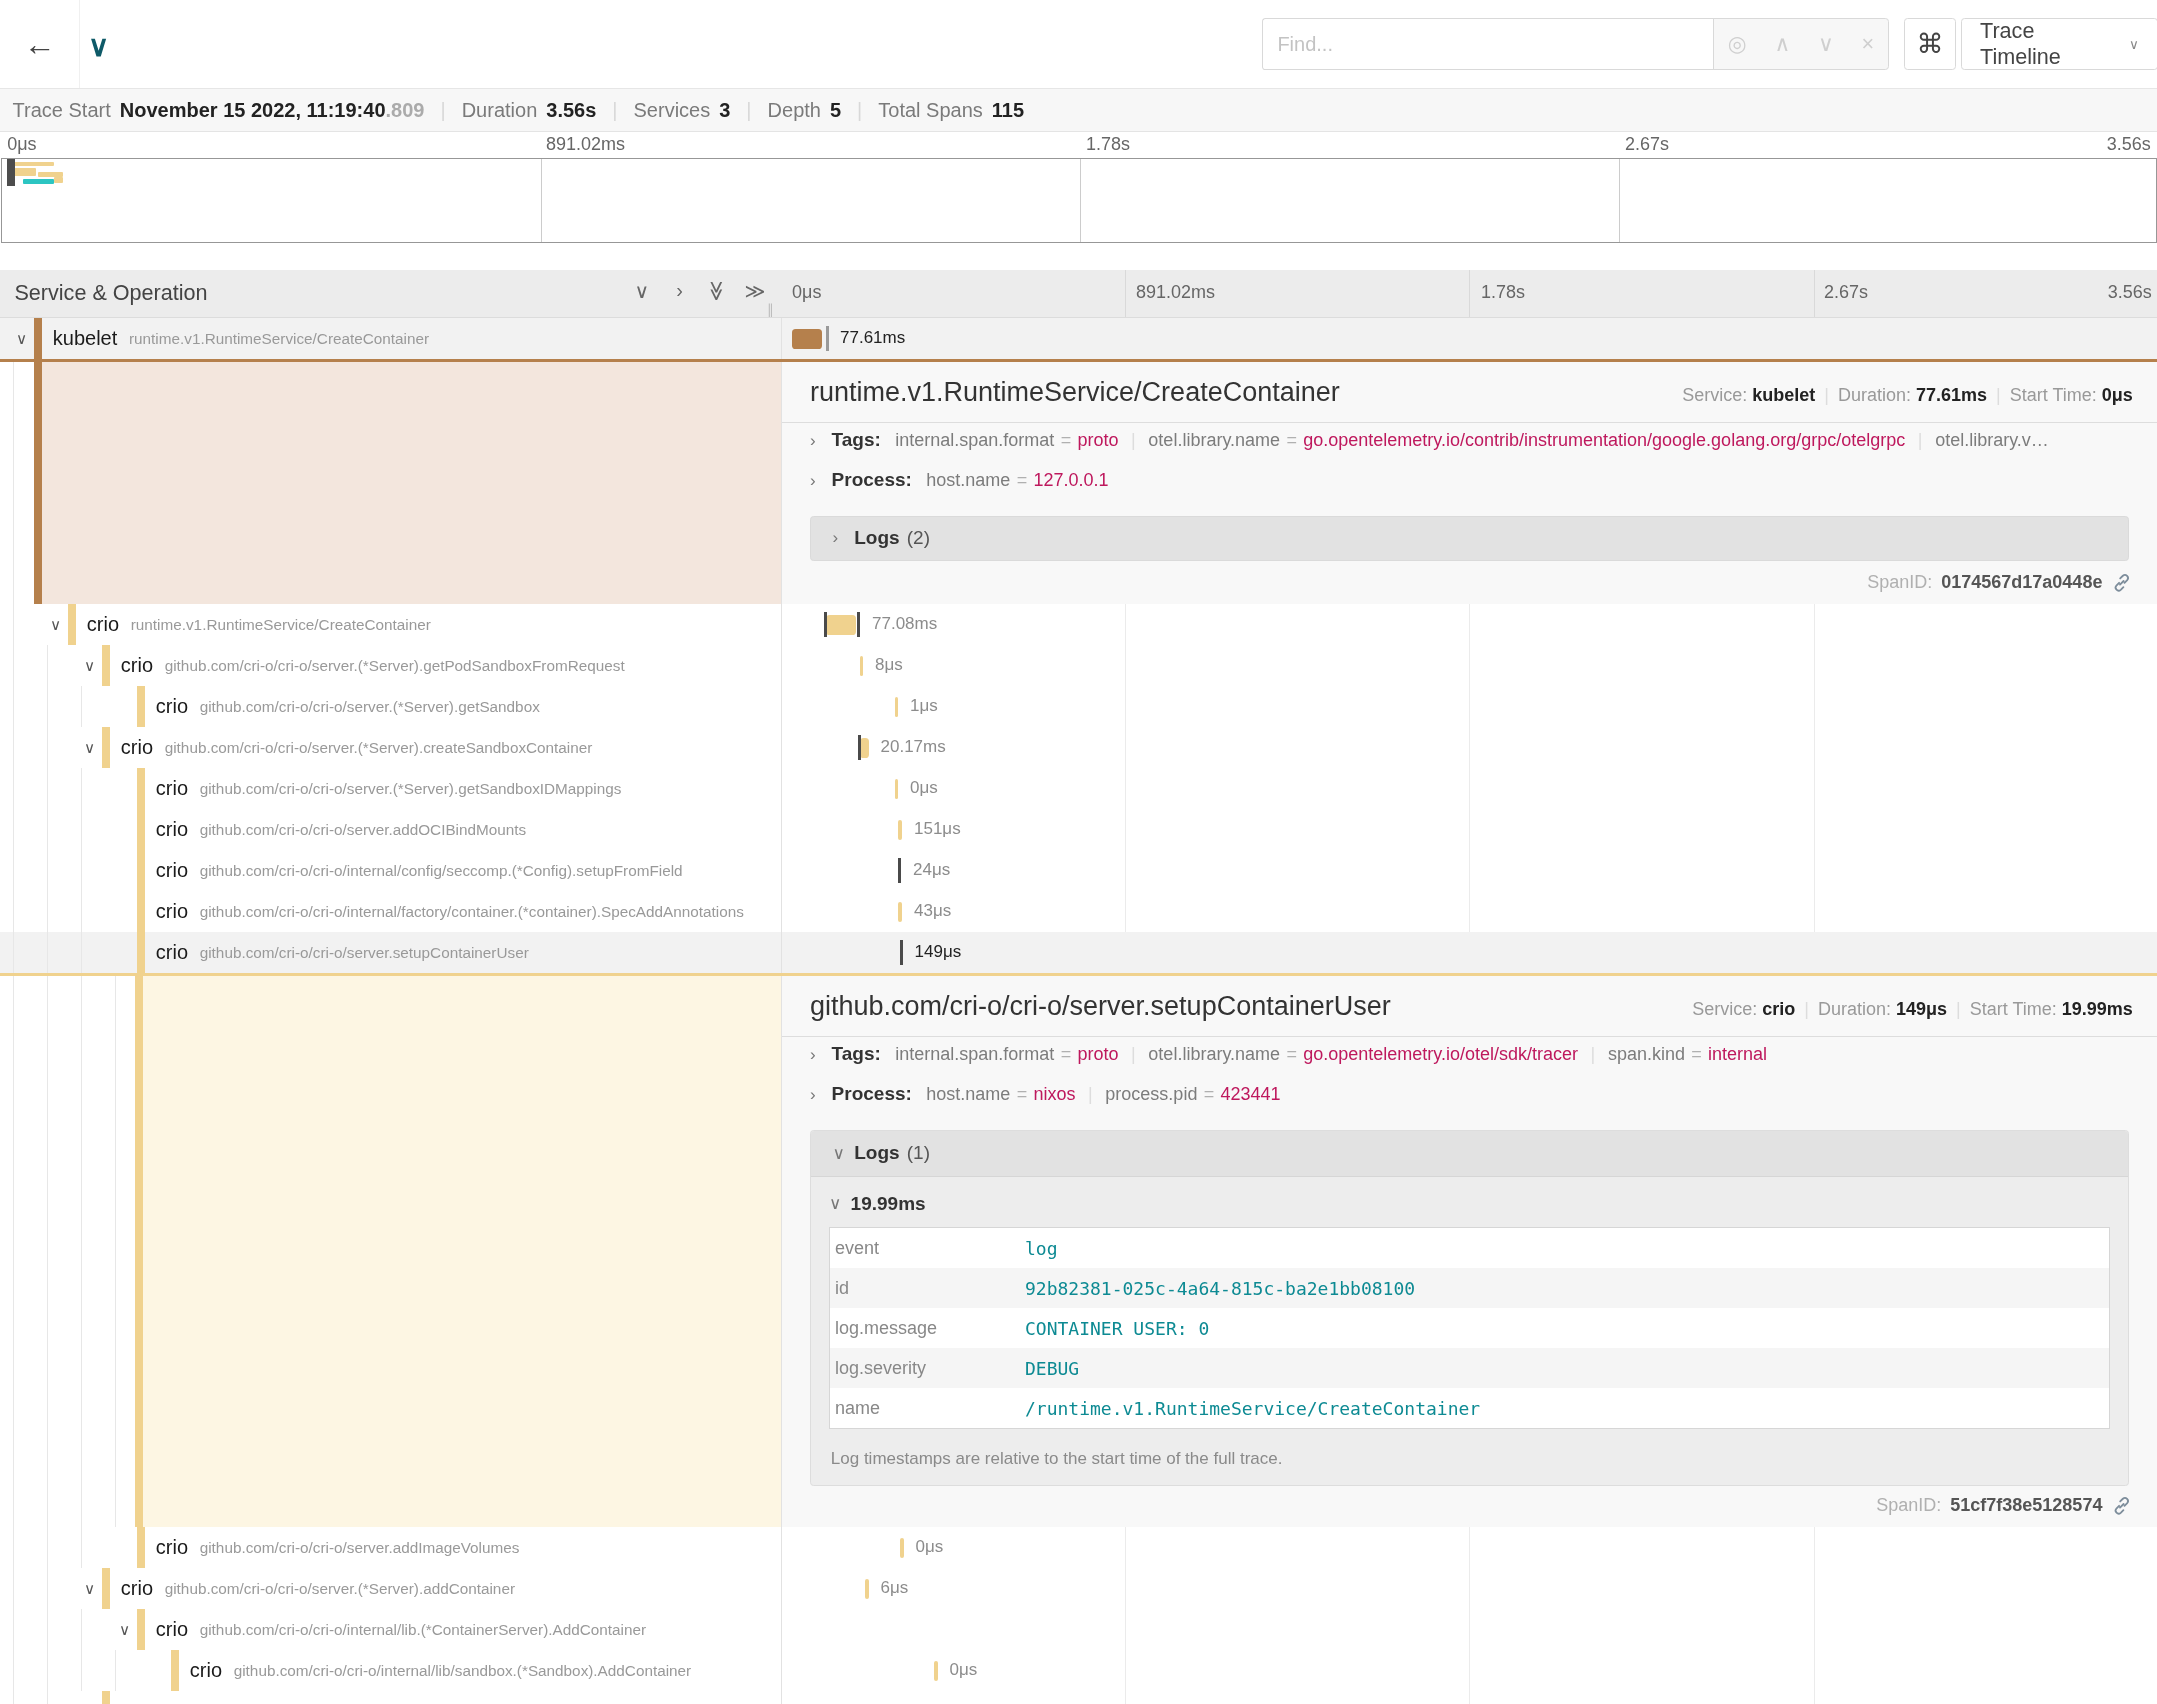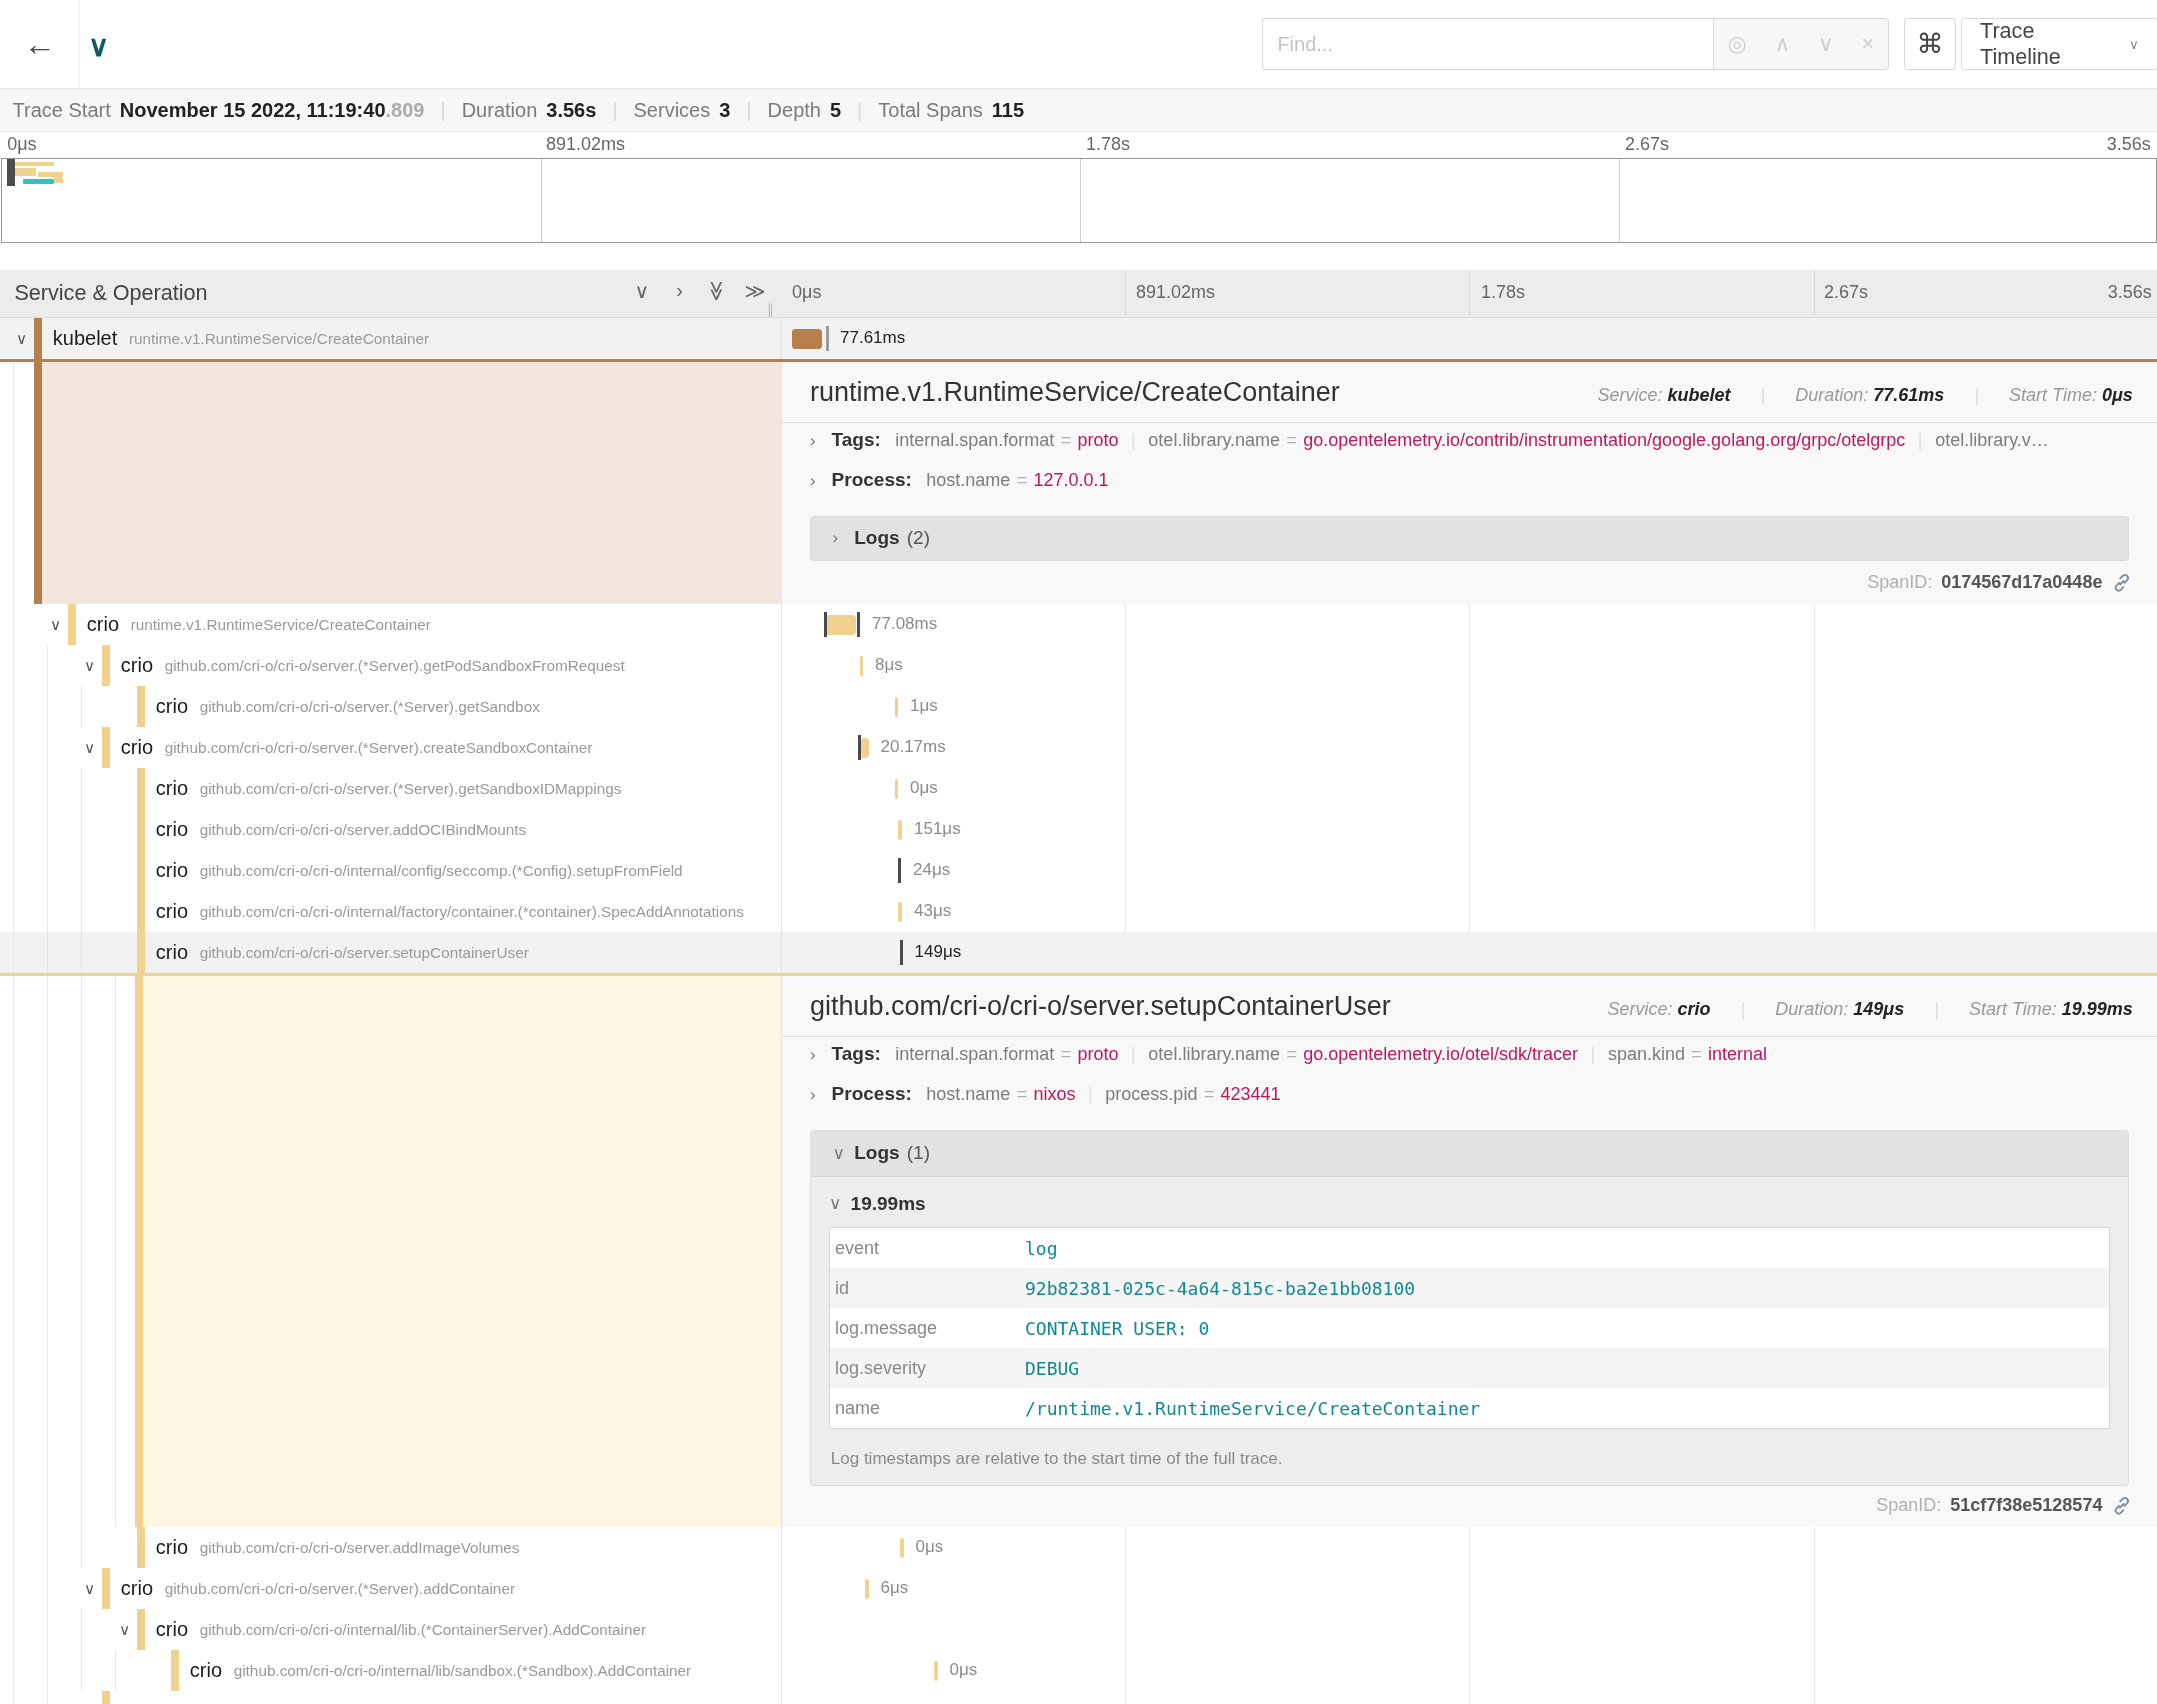--- a/index.html
+++ b/index.html
@@ -67,21 +67,21 @@
   .dlab.dark{color:#222;font-weight:500;}
   
   .detail{position:relative;display:flex;}
   .dleft{position:relative;width:781px;flex:none;background:#fff;}
   .dstrip{position:absolute;top:0;bottom:0;width:8px;}
   .dfill{position:absolute;top:0;bottom:0;right:0;}
   .dtop{position:absolute;left:0;right:0;top:0;height:2.7px;z-index:3;}
   .dright{position:relative;flex:1;background:#f8f8f8;padding:18px 7.2px 0 29px;box-sizing:border-box;}
   .dthead{display:flex;justify-content:space-between;align-items:baseline;}
   .dttl{font-size:27px;color:#333;white-space:nowrap;}
-  .dstats{font-size:18px;color:#999;display:flex;gap:30px;align-items:baseline;padding-right:18px;white-space:nowrap;font-style:italic;}
+  .dstats{font-size:18px;color:#999;display:flex;gap:9px;align-items:baseline;padding-right:18px;white-space:nowrap;}
   .dstats b{color:#222;}
   .dsep{color:#ddd;}
   .divider{height:0.9px;background:#ddd;margin:14.4px -7.2px 5.4px -29px;}
   .kvline{display:flex;align-items:baseline;height:40px;font-size:18px;overflow:hidden;white-space:nowrap;cursor:pointer;}
   .arr{color:#777;font-size:17px;width:21.6px;flex:none;}
   .klabel{font-weight:bold;color:#333;font-size:19px;margin-right:14.4px;}
   .kv-k{color:#7c7c7c;}
   .kv-eq{color:#b0b0b0;margin:0 6.3px;}
   .kv-v{color:#be185d;}
   .kvsep{color:#ddd;margin:0 12.6px;}

